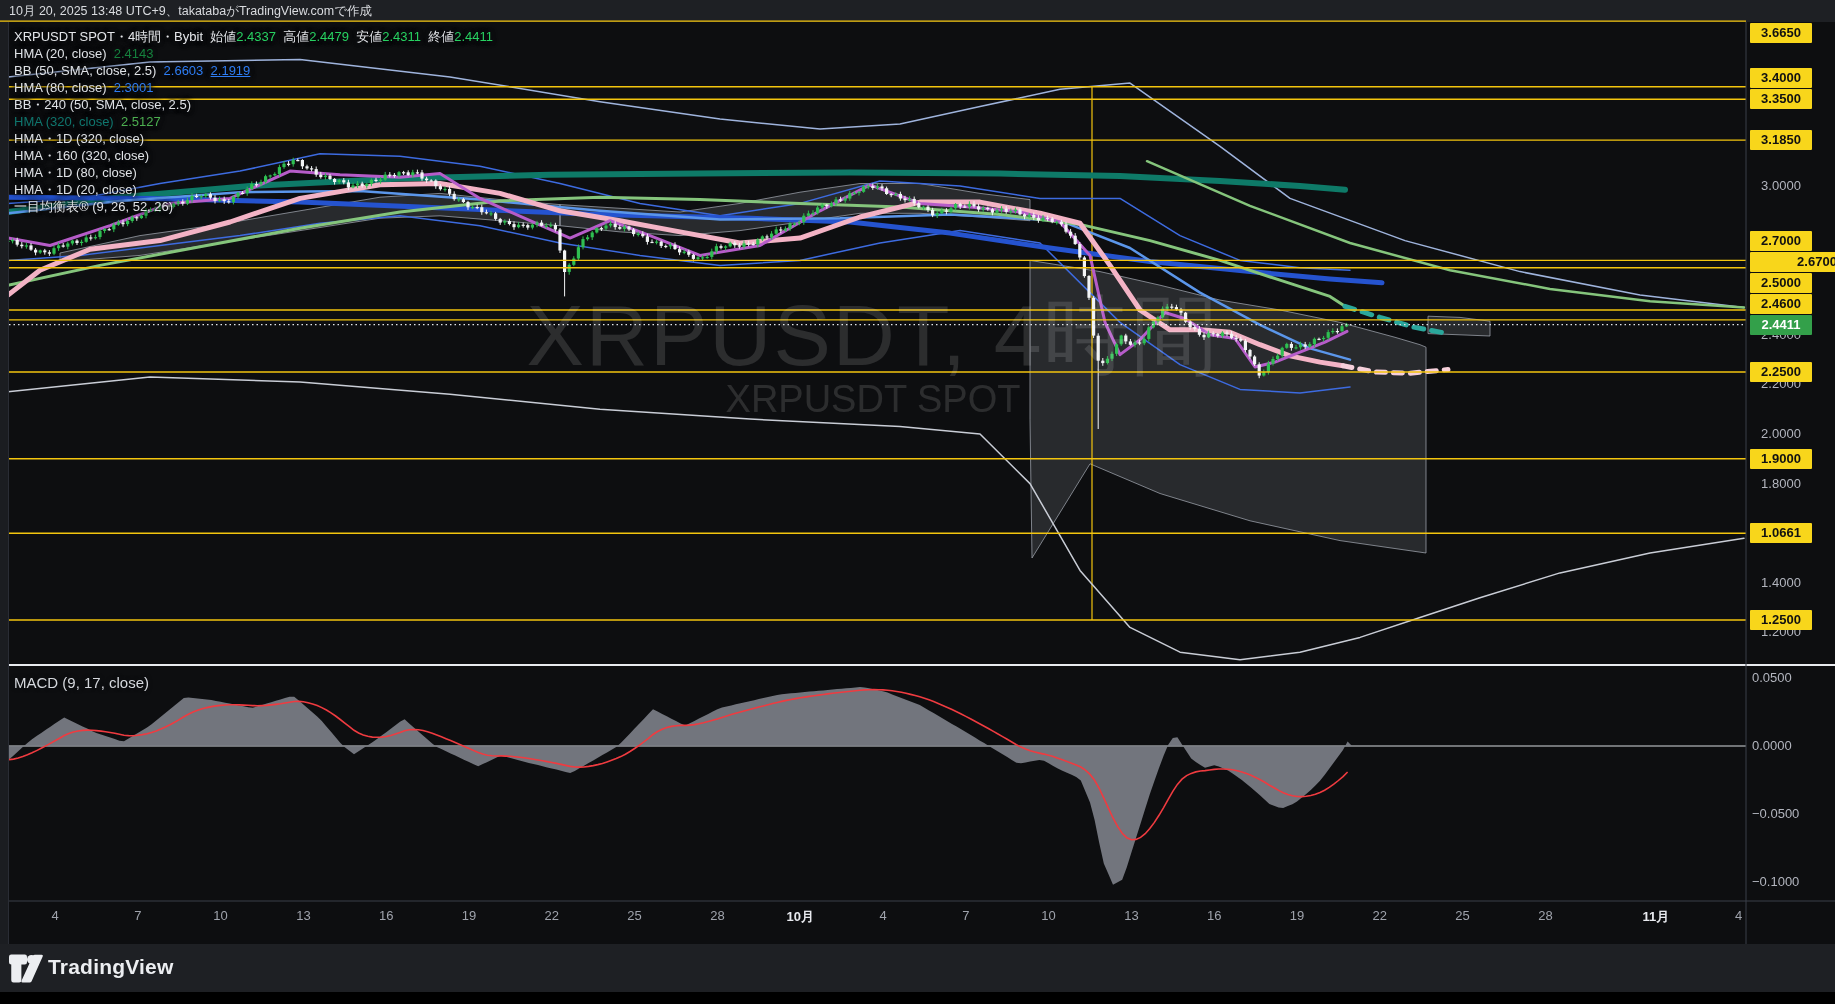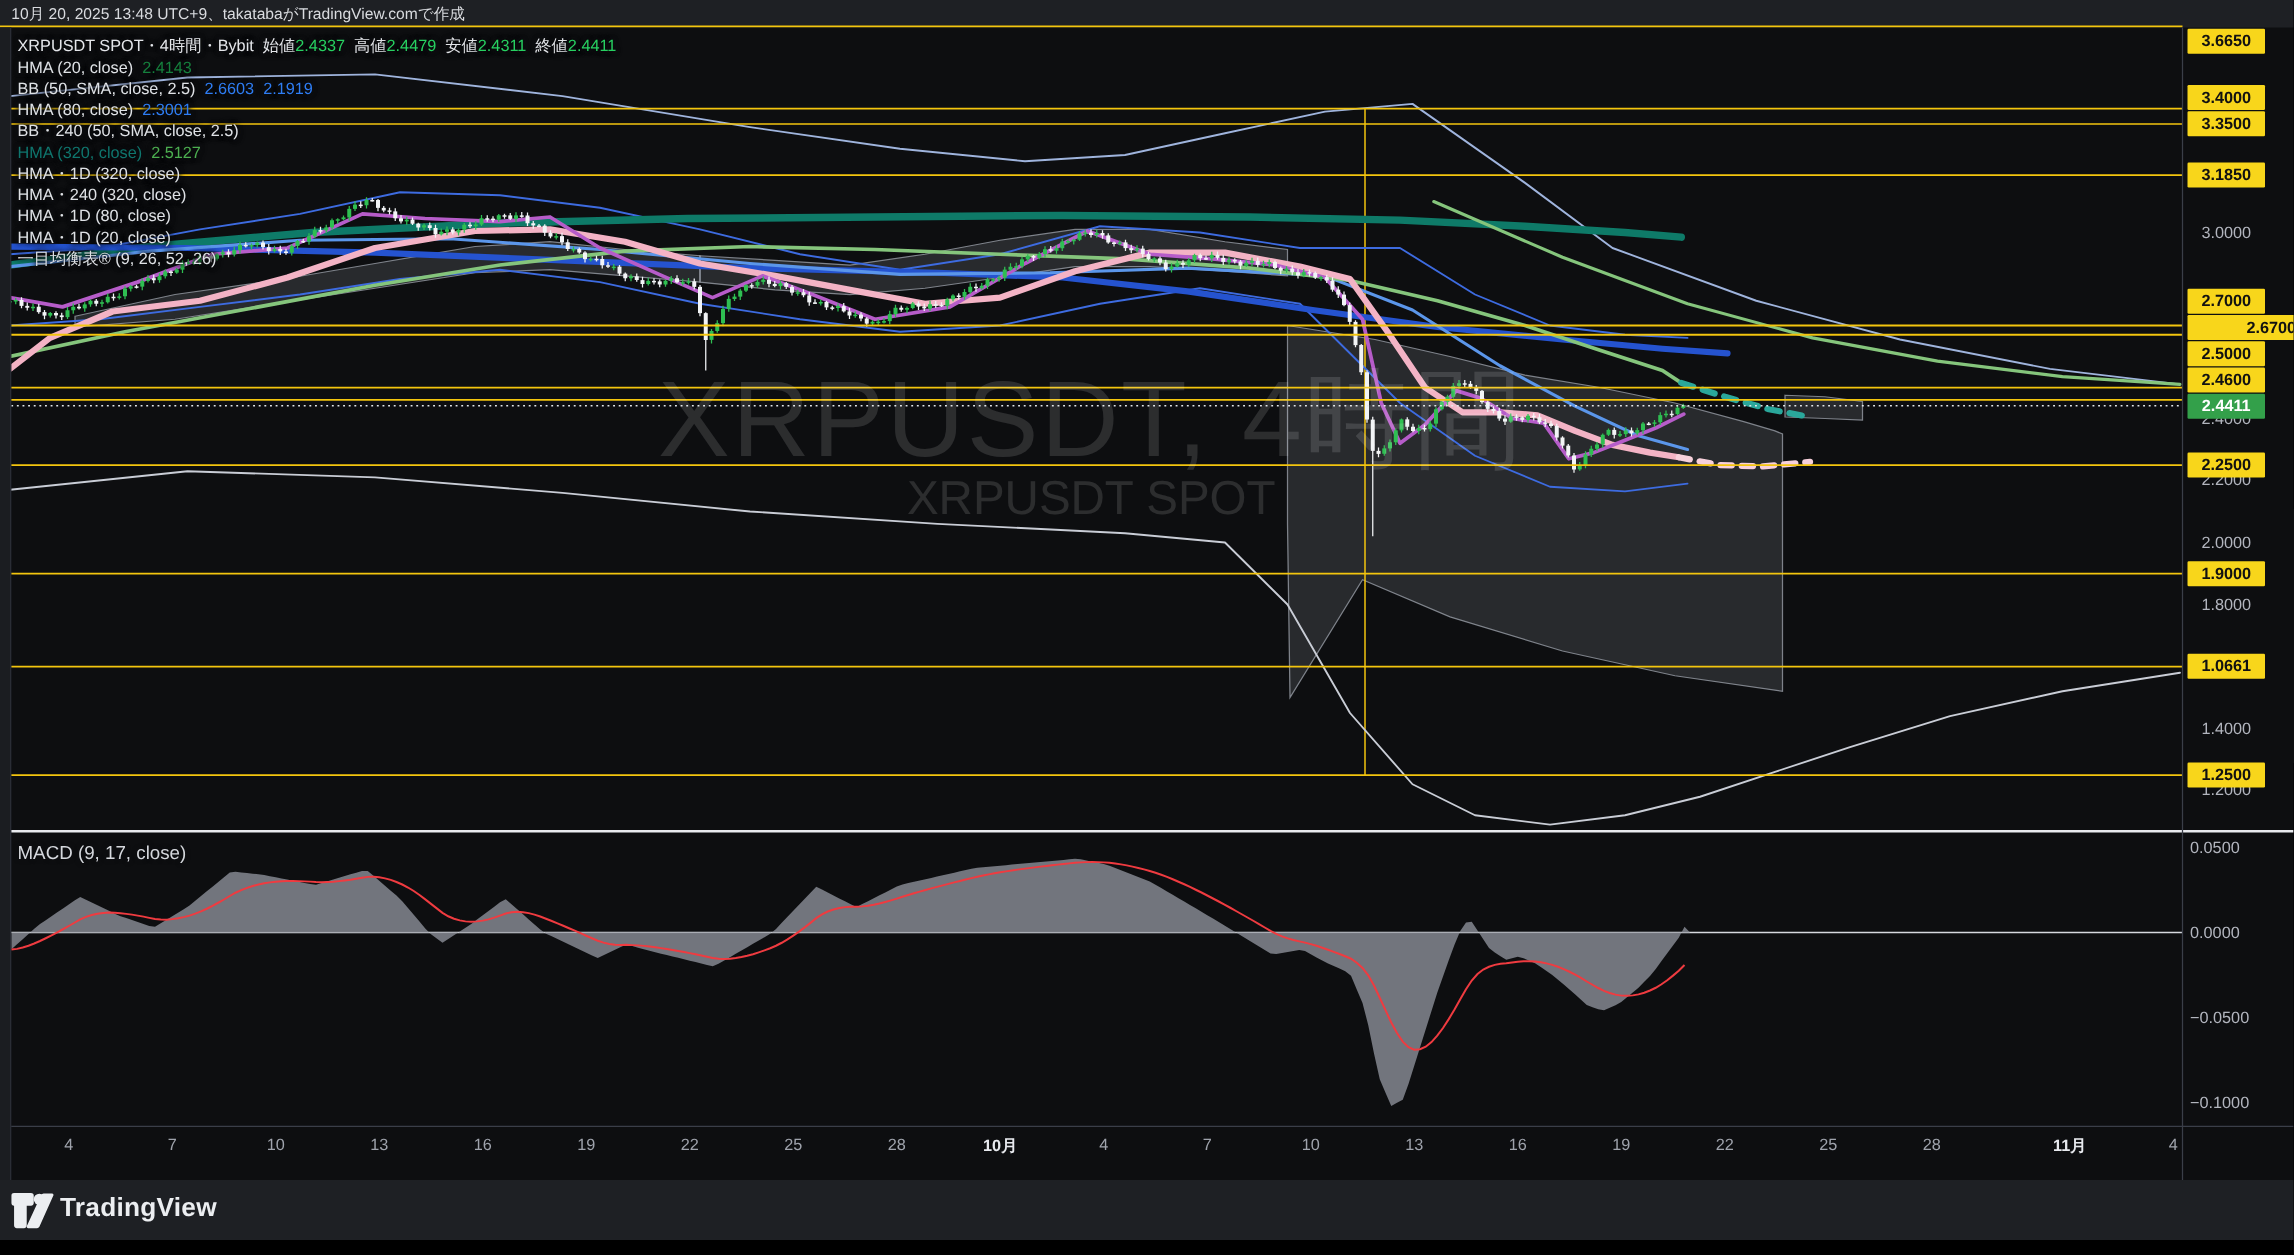--- a/index.html
+++ b/index.html
@@ -381,26 +381,26 @@
     </svg>
 
   <div class="watermark wm1">XRPUSDT, 4時間</div>
   <div class="watermark wm2">XRPUSDT SPOT</div>
 
   <div class="leftstrip"></div>
 
   <div class="legend" id="legend">
       <div class="lrow"><span style="color: rgb(228, 230, 234);">XRPUSDT SPOT・4時間・Bybit  </span><span style="color: rgb(228, 230, 234);">始値</span><span style="color: rgb(39, 209, 97);">2.4337  </span><span style="color: rgb(228, 230, 234);">高値</span><span style="color: rgb(39, 209, 97);">2.4479  </span><span style="color: rgb(228, 230, 234);">安値</span><span style="color: rgb(39, 209, 97);">2.4311  </span><span style="color: rgb(228, 230, 234);">終値</span><span style="color: rgb(39, 209, 97);">2.4411</span></div>
       <div class="lrow"><span style="color: rgb(223, 226, 230);">HMA (20, close)  </span><span style="color: #15803d;">2.4143</span></div>
-      <div class="lrow"><span style="color: rgb(223, 226, 230);">BB (50, SMA, close, 2.5)  </span><span style="color: rgb(46, 125, 244);">2.6603  </span><span style="color: rgb(46, 125, 244);">2.1919</span></div>
+      <div class="lrow"><span style="color: rgb(223, 226, 230);">BB (50, SMA, close, 2.5)  </span><span style="color: rgb(46, 125, 244);">2.6603  </span><span style="color: rgb(46, 125, 244); text-decoration: underline;">2.1919</span></div>
       <div class="lrow"><span style="color: rgb(223, 226, 230); text-align: center;">HMA (80, close)  </span><span style="color: rgb(46, 125, 244);">2.3001</span></div>
       <div class="lrow"><span style="color: rgb(223, 226, 230);">BB・240 (50, SMA, close, 2.5)</span></div>
       <div class="lrow"><span style="color: #0f766e;">HMA (320, close)  </span><span style="color: rgb(76, 175, 80);">2.5127</span></div>
       <div class="lrow"><span style="color: rgb(223, 226, 230);">HMA・1D (320, close)</span></div>
-      <div class="lrow"><span style="color: rgb(223, 226, 230);">HMA・240 (320, close)</span></div>
+      <div class="lrow"><span style="color: rgb(223, 226, 230);">HMA・160 (320, close)</span></div>
       <div class="lrow"><span style="color: rgb(223, 226, 230);">HMA・1D (80, close)</span></div>
       <div class="lrow"><span style="color: rgb(223, 226, 230);">HMA・1D (20, close)</span></div>
       <div class="lrow"><span style="color: rgb(223, 226, 230);">一目均衡表® (9, 26, 52, 26)</span></div>
     </div>
 
   <div class="macdlabel">MACD (9, 17, close)</div>
 
   <div id="price-axis">
       <div class="axlabel ax-norm" style="top: 176px;">3.0000</div>
       <div class="axlabel ax-norm" style="top: 324.8px;">2.4000</div>

